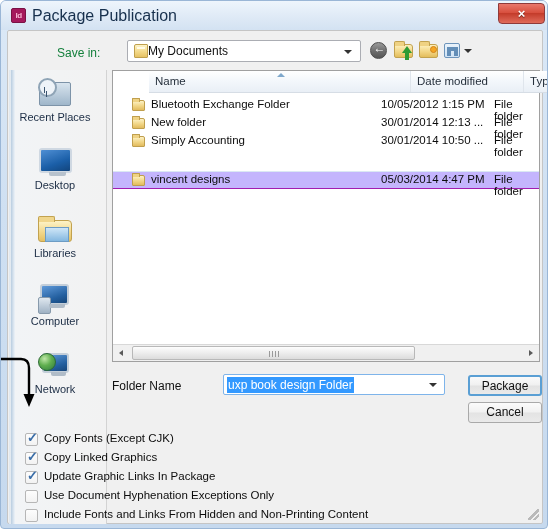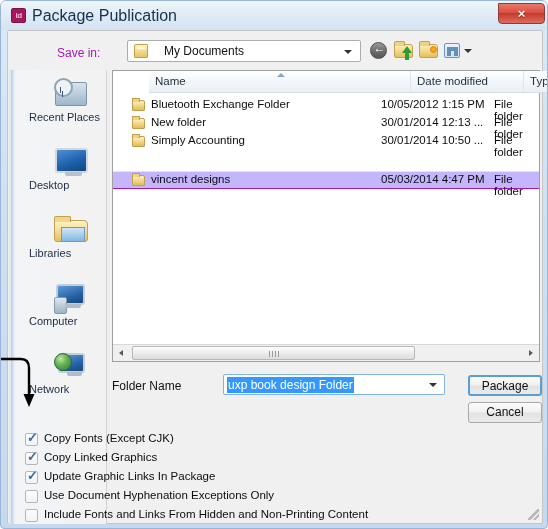--- a/index.html
+++ b/index.html
@@ -61,21 +61,21 @@
     position: absolute; left: 6px; top: 29px;
     width: 536px; height: 494px;
     background: #f0f0f0;
     border: 1px solid #c5c5c5;
     border-radius: 2px;
   }
 
   
   #saveinlabel {
     position: absolute; left: 49px; top: 15px;
-    font-size: 12px; color: #a21caf;
+    font-size: 12px; color: #15803d;
   }
   #saveincombo {
     position: absolute; left: 119px; top: 9px;
     width: 234px; height: 22px;
     background: #ffffff;
     border: 1px solid #abadb3;
     border-radius: 2px;
     cursor: pointer;
   }
   #saveincombo .folder-ico {
@@ -83,21 +83,21 @@
     width: 14px; height: 14px;
     background: linear-gradient(180deg,#fdf3c8 0%,#f3d98a 55%,#e6c264 100%);
     border: 1px solid #c0a04d;
     border-radius: 2px 1px 1px 1px;
   }
   #saveincombo .folder-ico::after {
     content:""; position:absolute; left:2px; top:2px;
     width:8px; height:2px; background:#fffbe8;
   }
   #saveincombo .txt {
-    position: absolute; left: 36px; top: 3px;
+    position: absolute; left: 20px; top: 3px;
     font-size: 12px; color: #111;
   }
   #saveincombo .arrow {
     position: absolute; right: 8px; top: 9px;
     width: 0; height: 0;
     border-left: 4px solid transparent;
     border-right: 4px solid transparent;
     border-top: 4px solid #333;
   }
 
@@ -166,22 +166,22 @@
     position: absolute; left: 1px; top: 39px;
     width: 98px; height: 454px;
     background: linear-gradient(90deg,#dfe7ef 0px,#f2f4f6 6px,#f2f2f2 100%);
     border-right: 1px solid #d3d3d3;
   }
   #places::before{
     content:""; position:absolute; left:2px; top:0; width:4px; height:100%;
     background: linear-gradient(90deg,#b9cde0,#eef3f8);
   }
   .place {
-    position: absolute; left: 20px; width: 84px; height: 58px;
-    cursor: pointer;
+    position: absolute; left: 4px; width: 84px; height: 58px;
+    text-align: center; cursor: pointer;
   }
   .place .glyph {
     position: relative; width: 38px; height: 34px; margin: 0 auto 1px;
   }
   .place .lbl { font-size: 11px; color: #1b2c44; }
 
   .pi-recent{
     position:absolute; left:3px; top:6px; width:32px; height:24px;
     background: linear-gradient(180deg,#d8e4ee 0%,#9fb6ca 100%);
     border:1px solid #7d93a8; border-radius:2px;

